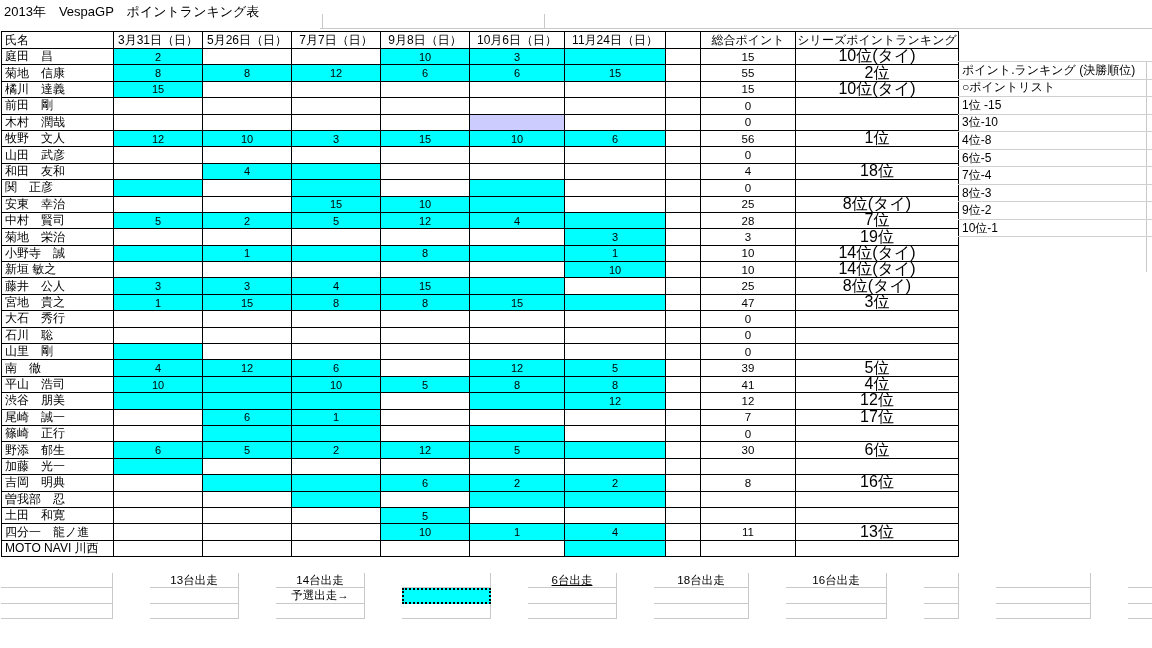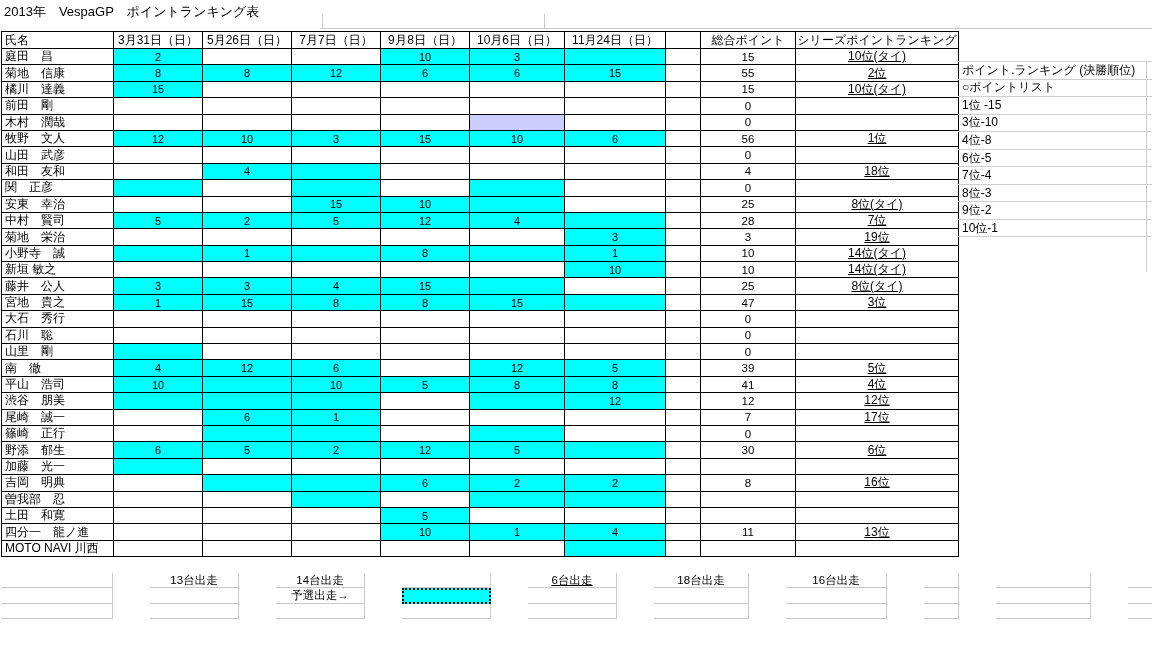--- a/index.html
+++ b/index.html
@@ -15,21 +15,21 @@
   .trow{display:flex;}
   .tcell{
     box-sizing:border-box;border-right:1px solid #000;border-bottom:1px solid #000;
     display:flex;align-items:center;justify-content:center;
     font-size:11px;white-space:nowrap;overflow:hidden;background:#fff;
   }
   .header-row .tcell{height:17px;font-size:12px;}
   .data-row .tcell{height:16.4px;}
   .tcell.name{justify-content:flex-start;padding-left:3px;font-size:12px;}
   .tcell.total{font-size:11.5px;}
-  .tcell.rank{font-size:12px;text-decoration:underline;}
+  .tcell.rank{font-size:16px;}
   
   #summary{position:absolute;left:1px;top:573px;}
   .srow{display:flex;gap:37px;}
   .scell{
     box-sizing:border-box;border-right:1px solid #c9c9c9;border-bottom:1px solid #c9c9c9;
     height:15.3px;display:flex;align-items:center;justify-content:center;
     font-size:11.5px;white-space:nowrap;overflow:hidden;
   }
   .srow.ghost .scell{height:15.5px;}
   .scell.sel{border:2px dotted #000;}
@@ -49,21 +49,21 @@
 <div class="gl" style="left:322px;top:14px;width:1px;height:14px;"></div>
 <div class="gl" style="left:544px;top:14px;width:1px;height:14px;"></div>
 <div class="gl" style="left:1146px;top:61px;width:1px;height:211px;"></div>
 
 <div id="main-table">
     <div class="trow header-row">
       <div class="tcell name" style="width: 112px;">氏名</div>
       <div class="tcell" style="width: 89px;">3月31日（日）</div>
       <div class="tcell" style="width: 89px;">5月26日（日）</div>
       <div class="tcell" style="width: 89px;">7月7日（日）</div>
-      <div class="tcell" style="width: 89px; font-family: Liberation Mono, monospace;">9月8日（日）</div>
+      <div class="tcell" style="width: 89px;">9月8日（日）</div>
       <div class="tcell" style="width: 95px; text-align: center;">10月6日（日）</div>
       <div class="tcell" style="width: 101px;">11月24日（日）</div>
       <div class="tcell" style="width: 35px;"></div>
       <div class="tcell" style="width: 95px;">総合ポイント</div>
       <div class="tcell" style="width: 163px;">シリーズポイントランキング</div>
     </div>
     <div class="trow data-row">
       <div class="tcell name" style="width: 112px;">庭田　昌</div>
       <div class="tcell" style="width: 89px; background: rgb(0, 255, 255);">2</div>
       <div class="tcell" style="width: 89px;"></div>

